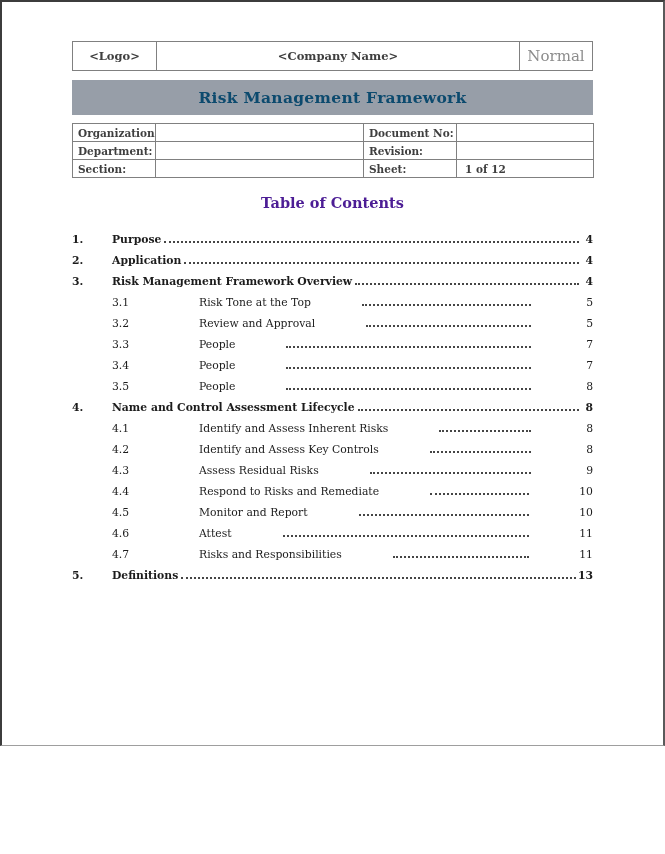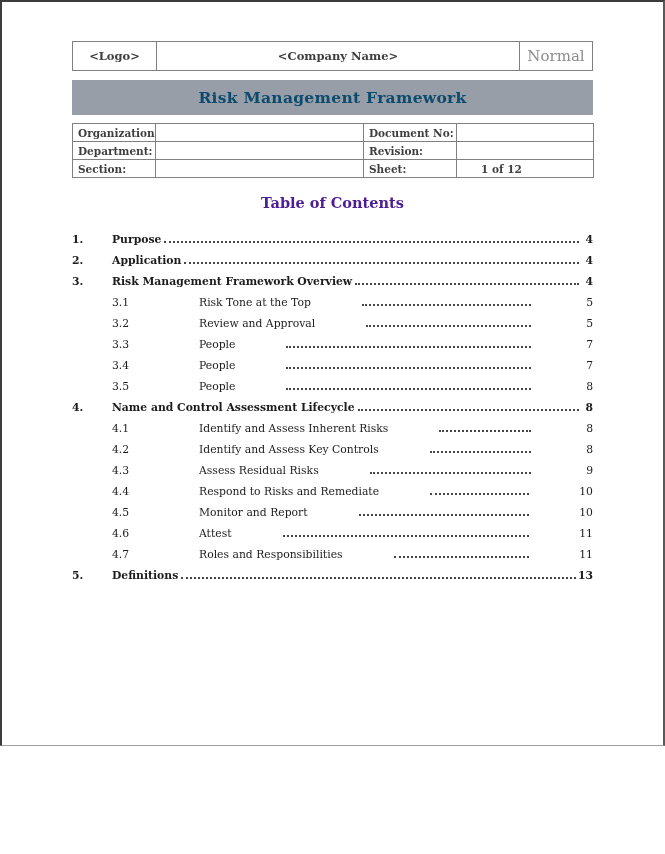--- a/index.html
+++ b/index.html
@@ -46,21 +46,21 @@
     margin-top: 8px; width: 521px;
     border-collapse: collapse; table-layout: fixed;
     font-size: 10.5px;
   }
   .meta td {
     border: 1px solid var(--table-border, #808080);
     height: 18px; padding: 0 3px 0 5px; vertical-align: middle;
     overflow: hidden; white-space: nowrap;
   }
   .meta td.lbl { font-weight: bold; color: var(--label-text, #3f3f3f); }
-  .meta td.val { font-weight: bold; color: var(--label-text, #3f3f3f); padding-left: 24px; }
+  .meta td.val { font-weight: bold; color: var(--label-text, #3f3f3f); padding-left: 8px; }
   
   .toc-heading {
     margin-top: 16px; text-align: center;
     font-size: 14.5px; font-weight: bold; color: #4c1d95;
   }
   .toc { margin-top: 14px; width: 100%; }
   .toc-entry {
     display: flex; align-items: flex-end;
     height: 21px; font-size: 10.8px; color: var(--toc-text, #1c1c1c);
   }
@@ -209,21 +209,21 @@
         <span class="pg">10</span>
     </div>
     <div class="toc-entry l2">
       <span class="num">4.6</span>
         <span class="ttl">Attest</span>
         <span class="dots"></span>
         <span class="pg">11</span>
     </div>
     <div class="toc-entry l2">
       <span class="num">4.7</span>
-        <span class="ttl">Roles and Responsibilities</span>
+        <span class="ttl">Risks and Responsibilities</span>
         <span class="dots"></span>
         <span class="pg">11</span>
     </div>
     <div class="toc-entry l1">
       <span class="num">5.</span>
         <span class="ttl">Definitions</span>
         <span class="dots"></span>
         <span class="pg">13</span>
     </div>
   </div>

